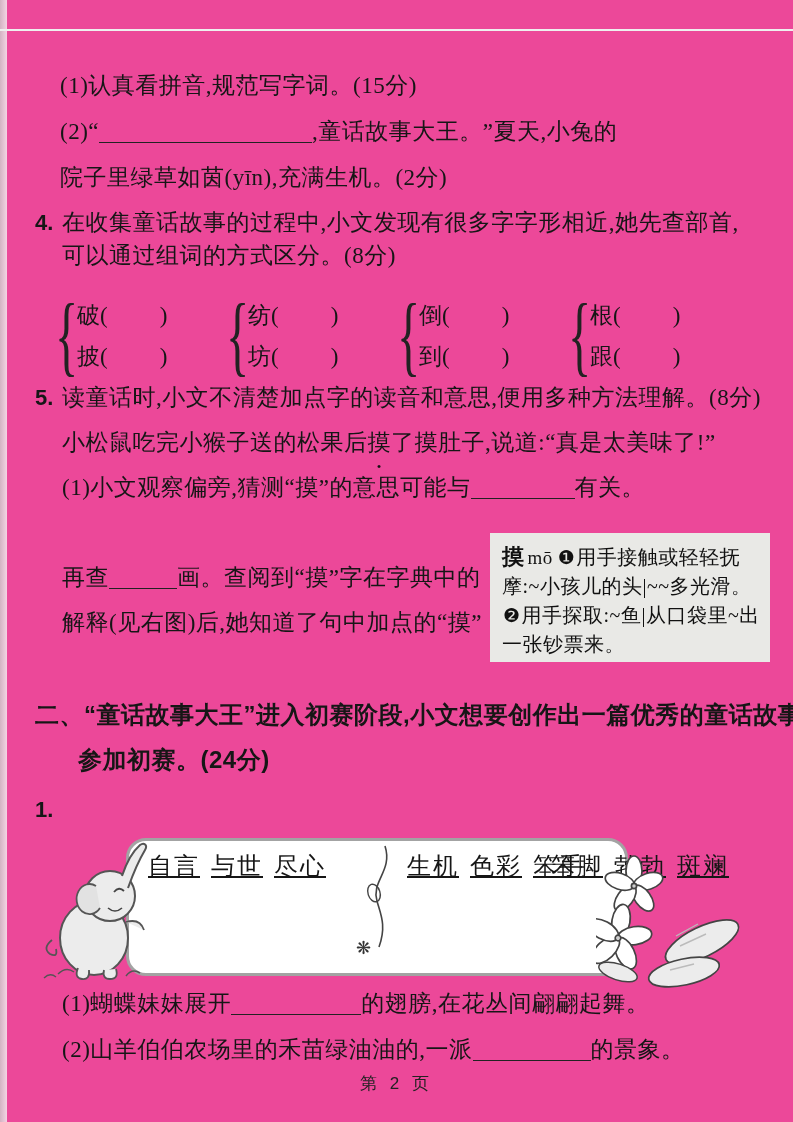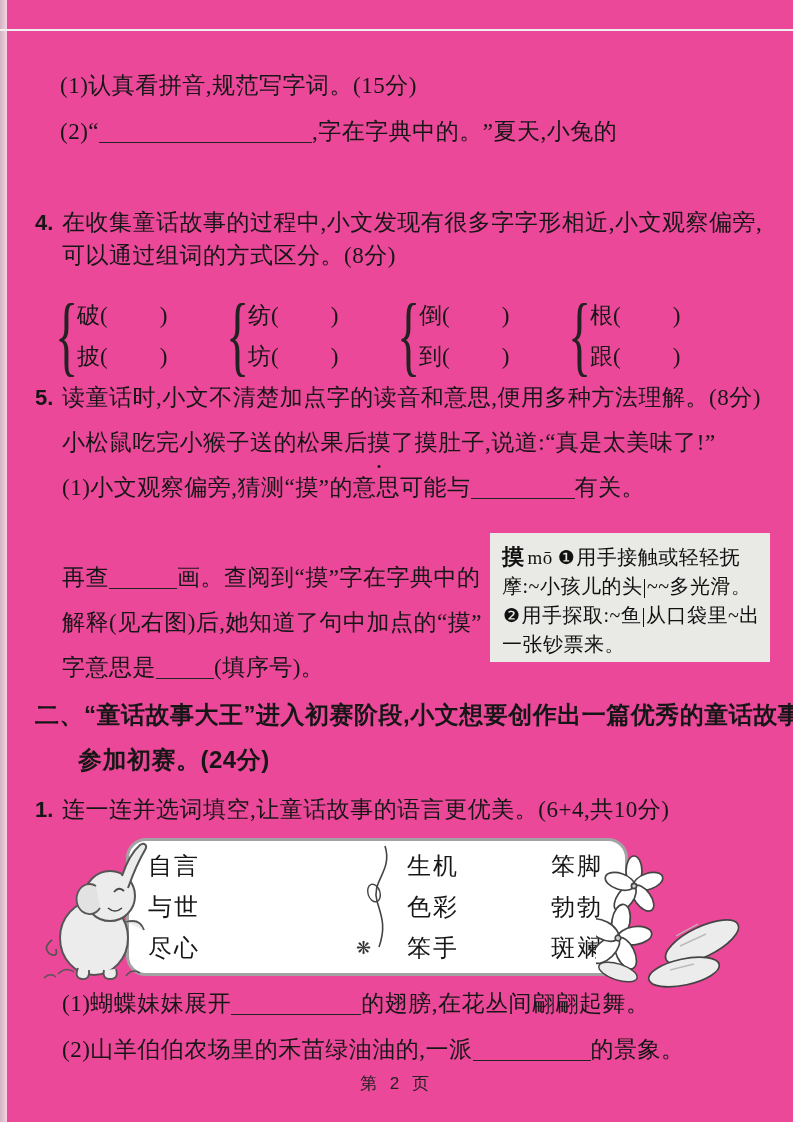--- a/index.html
+++ b/index.html
@@ -41,21 +41,21 @@
     letter-spacing:.5px; color:#111;
   }
   .dict-head { font-weight:700; font-size:22px; font-family:"Liberation Sans",sans-serif; }
   .dict-pinyin { font-size:19px; padding:0 4px 0 3px; }
   .dict-marker { font-size:19px; padding:0 1px; }
   
   .wordbox {
     position:absolute; left:126px; top:838px; width:496px; height:132px;
     border:3px solid #a3a3a3; border-radius:20px; background:#fff;
   }
-  .wcol { position:absolute; top:10px; display:flex; flex-direction:column; gap:11px; }
+  .wcol { position:absolute; top:10px; display:flex; flex-direction:row; gap:11px;text-decoration:underline; }
   .word { font-size:24px; line-height:30px; letter-spacing:2px; white-space:nowrap; }
   .vine { position:absolute; left:232px; top:2px; width:40px; height:126px; }
   .vine-flower { position:absolute; left:227px; top:96px; font-size:18px; color:#333; }
   .deco { position:absolute; }
   .footer {
     position:absolute; left:0; top:1072px; width:793px; text-align:center;
     font-size:17px; letter-spacing:4px; color:#222; font-family:"Liberation Sans",sans-serif;
   }
   .dot-char { position:relative; display:inline-block; }
   .dot-mark {
@@ -67,26 +67,29 @@
 <body>
 
 <div id="page">
   <div class="scan-edge"></div>
   <div class="scan-band"></div>
 
   <div class="line" style="left:60px;top:70px">
     <span>(1)认真看拼音,规范写字词。(15分)</span>
   </div>
   <div class="line" style="left:60px;top:116px">
-    <span>(2)“</span><span class="blank" style="width:213px"></span><span>,字在字典中的。”夏天,小兔的</span>
+    <span>(2)“</span><span class="blank" style="width:213px"></span><span>,童话故事大王。”夏天,小兔的</span>
+  </div>
+  <div class="line" style="left:60px;top:162px">
+    <span>院子里绿草如茵(yīn),充满生机。(2分)</span>
   </div>
 
   <div class="qnum" style="left:35px;top:207px">4.</div>
   <div class="line" style="left:62px;top:207px">
-    <span>在收集童话故事的过程中,小文发现有很多字字形相近,小文观察偏旁,</span>
+    <span>在收集童话故事的过程中,小文发现有很多字字形相近,她先查部首,</span>
   </div>
   <div class="line" style="left:62px;top:240px">
     <span>可以通过组词的方式区分。(8分)</span>
   </div>
 
   <div class="pair" style="left:55px;top:296px">
     <span class="brace">{</span>
     <div class="pair-col">
       <div class="pair-line"><span>破</span><span>(</span><span class="pgap"></span><span>)</span></div>
       <div class="pair-line"><span>披</span><span>(</span><span class="pgap"></span><span>)</span></div>
@@ -123,38 +126,32 @@
   </div>
   <div class="line" style="left:62px;top:472px">
     <span>(1)小文观察偏旁,猜测“摸”的意思可能与</span><span class="blank" style="width:104px"></span><span>有关。</span>
   </div>
   <div class="line" style="left:62px;top:562px">
     <span>再查</span><span class="blank" style="width:68px"></span><span>画。查阅到“摸”字在字典中的</span>
   </div>
   <div class="line" style="left:62px;top:607px">
     <span>解释(见右图)后,她知道了句中加点的“摸”</span>
   </div>
-  <div class="line" style="left:62px;top:652px">
-    <span>字意思是</span><span class="blank" style="width:58px"></span><span>(填序号)。</span>
-  </div>
 
   <div class="dictbox">
     <span class="dict-head">摸</span><span class="dict-pinyin">mō</span><span class="dict-marker">❶</span><span>用手接触或轻轻抚摩:~小孩儿的头|~~多光滑。</span><span class="dict-marker">❷</span><span>用手探取:~鱼|从口袋里~出一张钞票来。</span>
   </div>
 
   <div class="line bold-head" style="left:35px;top:699px">
     <span>二、“童话故事大王”进入初赛阶段,小文想要创作出一篇优秀的童话故事</span>
   </div>
   <div class="line bold-head" style="left:78px;top:744px">
     <span>参加初赛。(24分)</span>
   </div>
   <div class="qnum" style="left:35px;top:794px">1.</div>
-  <div class="line" style="left:62px;top:794px">
-    <span>连一连并选词填空,让童话故事的语言更优美。(6+4,共10分)</span>
-  </div>
 
   <div class="wordbox">
     <div class="wcol" style="left:19px">
       <div class="word">自言</div>
       <div class="word">与世</div>
       <div class="word">尽心</div>
     </div>
     <div class="wcol" style="left:278px">
       <div class="word">生机</div>
       <div class="word">色彩</div>

